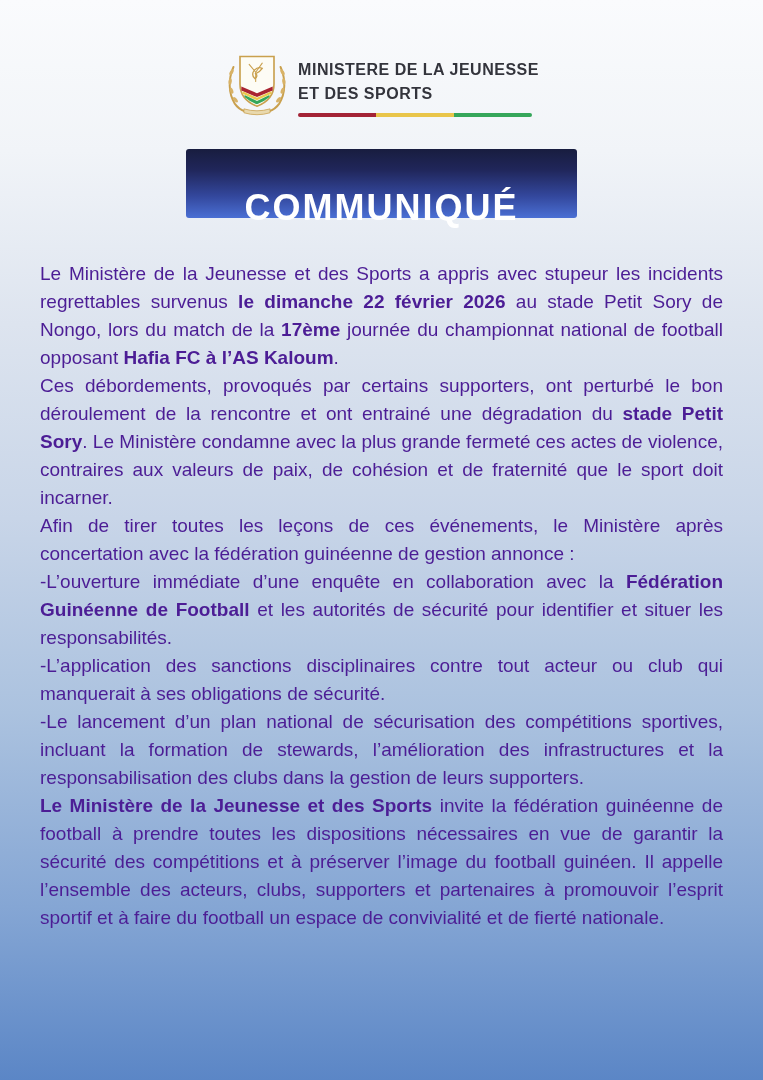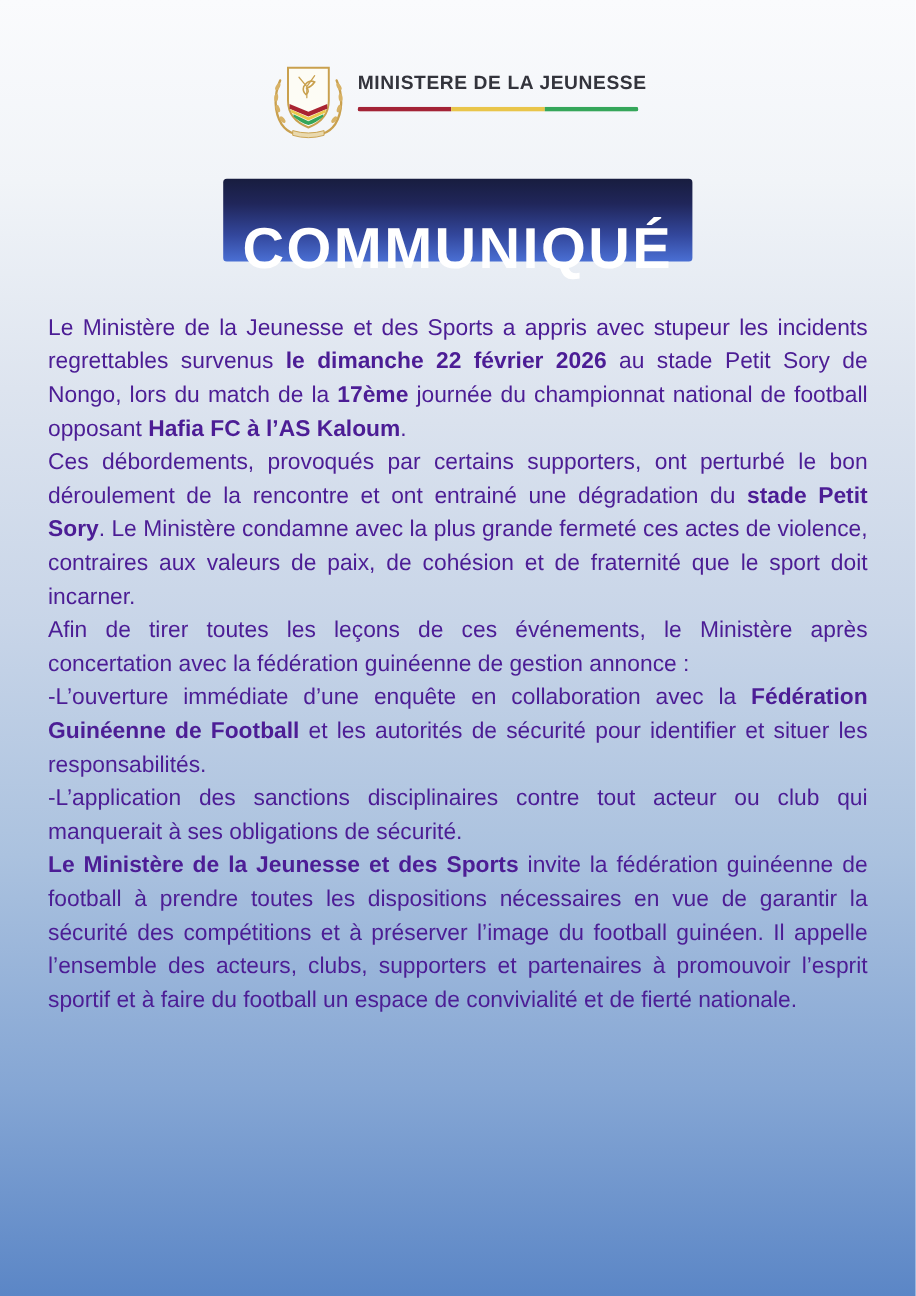--- a/index.html
+++ b/index.html
@@ -67,21 +67,21 @@
     height: 69px;
     border-radius: 3px;
     background: linear-gradient(180deg, #181d3f 0%, #20265a 30%, #33479c 68%, #4a6fd4 100%);
     display: flex;
     align-items: center;
     justify-content: center;
   }
   .banner span {
     color: #ffffff;
     font-weight: bold;
-    font-size: 48px;
+    font-size: 36px;
     letter-spacing: 2px;
     margin-top: 48px;
   }
 
   
   .bodytext {
     margin: 42px 40px 0 40px;
     color: #4c1d95;
     font-size: 19px;
     line-height: 28px;
@@ -118,34 +118,36 @@
 
         <path d="M26,56 L50,66 L74,56 L74,62 L50,72 L26,62 Z" fill="#a92432"></path>
         <path d="M28,63 L50,73 L72,63 L72,67 L50,77 L28,67 Z" fill="#ebc94c"></path>
         <path d="M31,69 L50,78 L69,69 L69,72 Q60,80 50,83 Q40,80 31,72 Z" fill="#35a65a"></path>
 
         <path d="M30,90 Q50,96 70,90 L70,96 Q50,102 30,96 Z" fill="#e9d9ae" stroke="#c9a04e" stroke-width="1.2"></path>
       </svg>
     </div>
     <div class="title-block">
       <div class="ministry-title">MINISTERE DE LA JEUNESSE</div>
+      <div class="ministry-title">ET DES SPORTS</div>
       <div class="flag-bar">
         <span style="background:#a32336"></span>
         <span style="background:#e9c54a"></span>
         <span style="background:#35a65a"></span>
       </div>
     </div>
   </header>
 
   <div class="banner">
     <span>COMMUNIQUÉ</span>
   </div>
 
   <main class="bodytext">
       <p class="para"><span>Le Ministère de la Jeunesse et des Sports a appris avec stupeur les incidents regrettables survenus </span><span class="b">le dimanche 22 février 2026</span><span> au stade Petit Sory de Nongo, lors du match de la </span><span class="b">17ème</span><span> journée du championnat national de football opposant </span><span class="b">Hafia FC à l’AS Kaloum</span><span>.</span></p>
       <p class="para gap"><span>Ces débordements, provoqués par certains supporters, ont perturbé le bon déroulement de la rencontre et ont entrainé une dégradation du </span><span class="b">stade Petit Sory</span><span>. Le Ministère condamne avec la plus grande fermeté ces actes de violence, contraires aux valeurs de paix, de cohésion et de fraternité que le sport doit incarner.</span></p>
       <p class="para gap"><span>Afin de tirer toutes les leçons de ces événements, le Ministère après concertation avec la fédération guinéenne de gestion annonce :</span></p>
       <p class="para"><span>-L’ouverture immédiate d’une enquête en collaboration avec la </span><span class="b">Fédération Guinéenne de Football</span><span> et les autorités de sécurité pour identifier et situer les responsabilités.</span></p>
       <p class="para"><span>-L’application des sanctions disciplinaires contre tout acteur ou club qui manquerait à ses obligations de sécurité.</span></p>
+      <p class="para"><span>-Le lancement d’un plan national de sécurisation des compétitions sportives, incluant la formation de stewards, l’amélioration des infrastructures et la responsabilisation des clubs dans la gestion de leurs supporters.</span></p>
       <p class="para gap"><span class="b">Le Ministère de la Jeunesse et des Sports</span><span> invite la fédération guinéenne de football à prendre toutes les dispositions nécessaires en vue de garantir la sécurité des compétitions et à préserver l’image du football guinéen. Il appelle l’ensemble des acteurs, clubs, supporters et partenaires à promouvoir l’esprit sportif et à faire du football un espace de convivialité et de fierté nationale.</span></p>
     </main>
 
 </div>
 
 </body></html>

